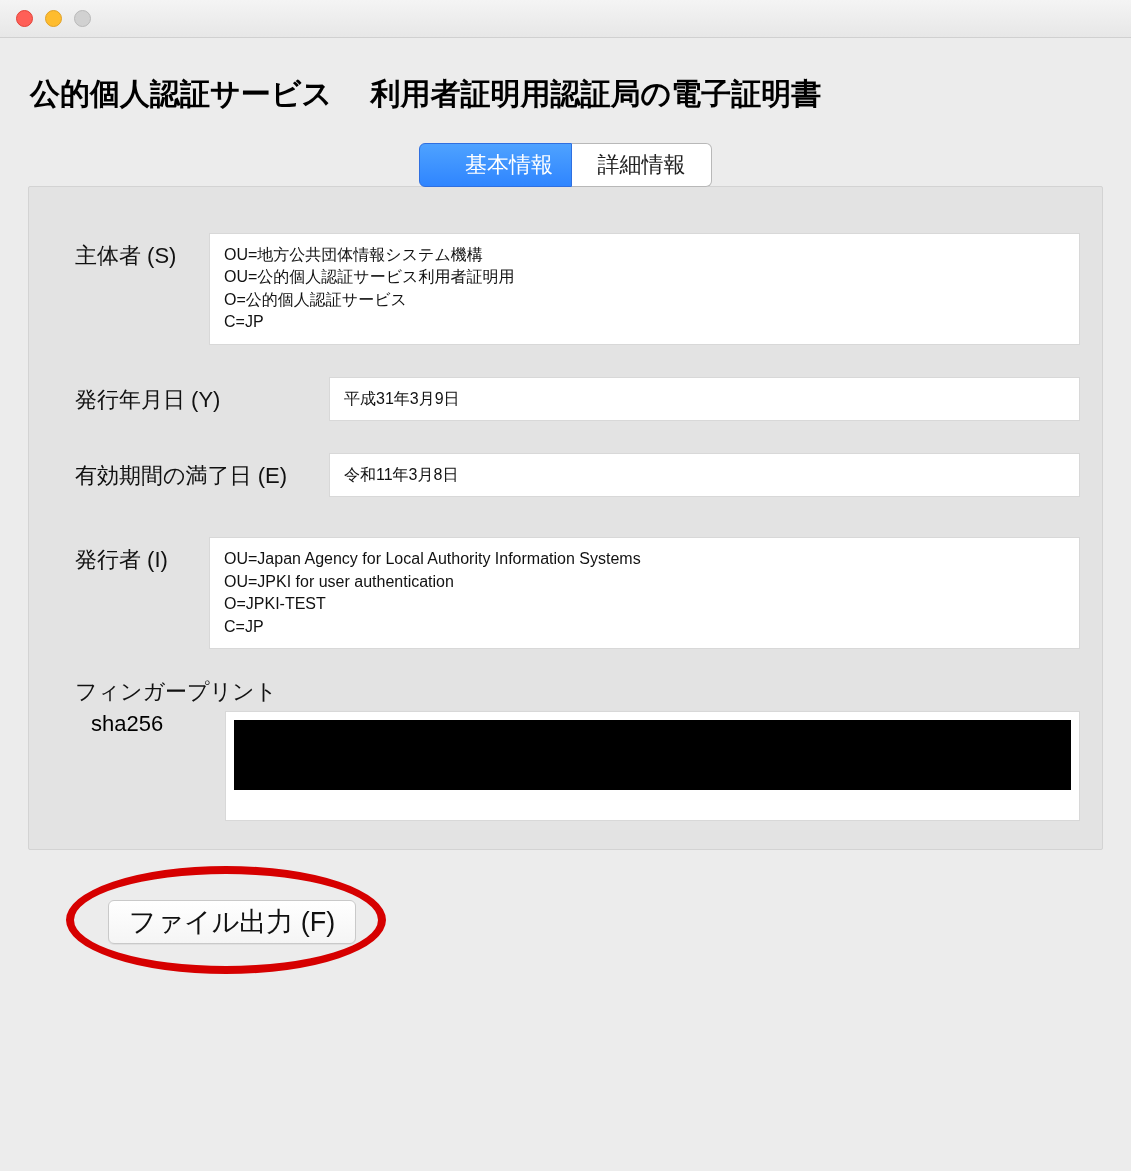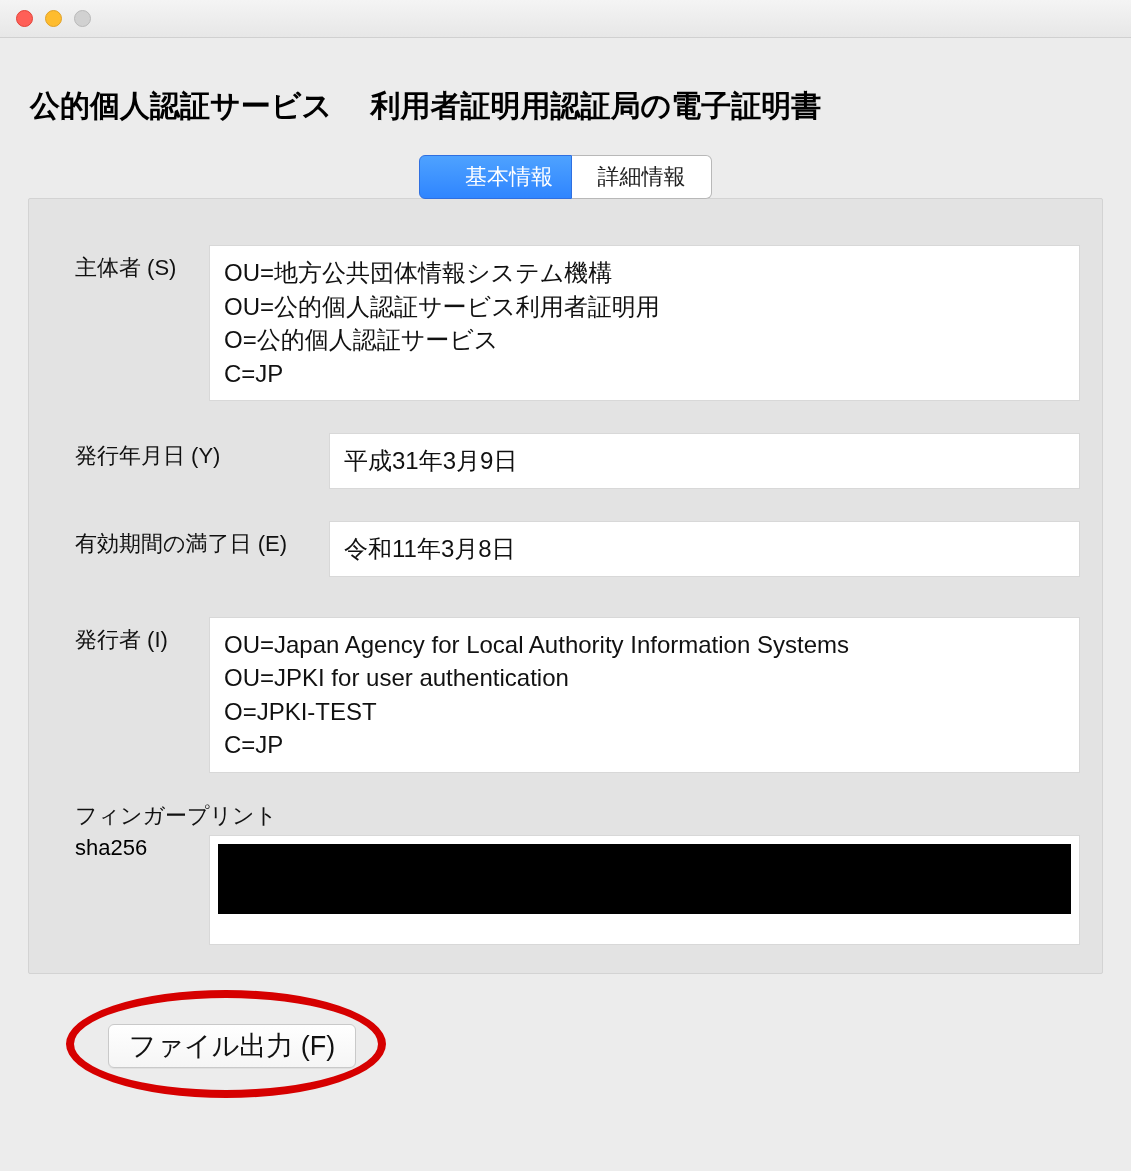--- a/index.html
+++ b/index.html
@@ -37,21 +37,21 @@
       color: #4a4a4a;
       pointer-events: none;
     }
     .content {
       padding: 30px 28px 30px 28px;
     }
     .page-title {
       font-size: 30px;
       font-weight: 700;
       color: #000;
-      margin: 18px 0 28px 2px;
+      margin: 6px 0 28px 2px;
       white-space: pre;
     }
     .tabs {
       display: flex;
       justify-content: center;
       margin-bottom: -1px;
       position: relative;
       z-index: 2;
     }
     .tab {
@@ -88,21 +88,21 @@
       padding-left: 6px;
       font-size: 22px;
       color: #111;
     }
     .label-col.narrow { width: 140px; }
     .value-box {
       flex: 1;
       background: #fff;
       border: 1px solid #d8d8d8;
       padding: 10px 14px;
-      font-size: 24px;
+      font-size: 16px;
       color: #111;
       line-height: 1.4;
       white-space: pre-line;
       min-height: 42px;
     }
     .fingerprint-block {
       margin-top: 28px;
     }
     .fp-label {
       font-size: 22px;
@@ -111,20 +111,21 @@
       margin-bottom: 4px;
     }
     .fp-row {
       display: flex;
       align-items: flex-start;
     }
     .fp-alg {
       width: 140px;
       padding-left: 6px;
       font-size: 22px;
+      margin-left: 16px;
     }
     .fp-box {
       flex: 1;
       background: #fff;
       border: 1px solid #d8d8d8;
       height: 110px;
       padding: 8px;
     }
     .fp-redacted {
       background: #000;

